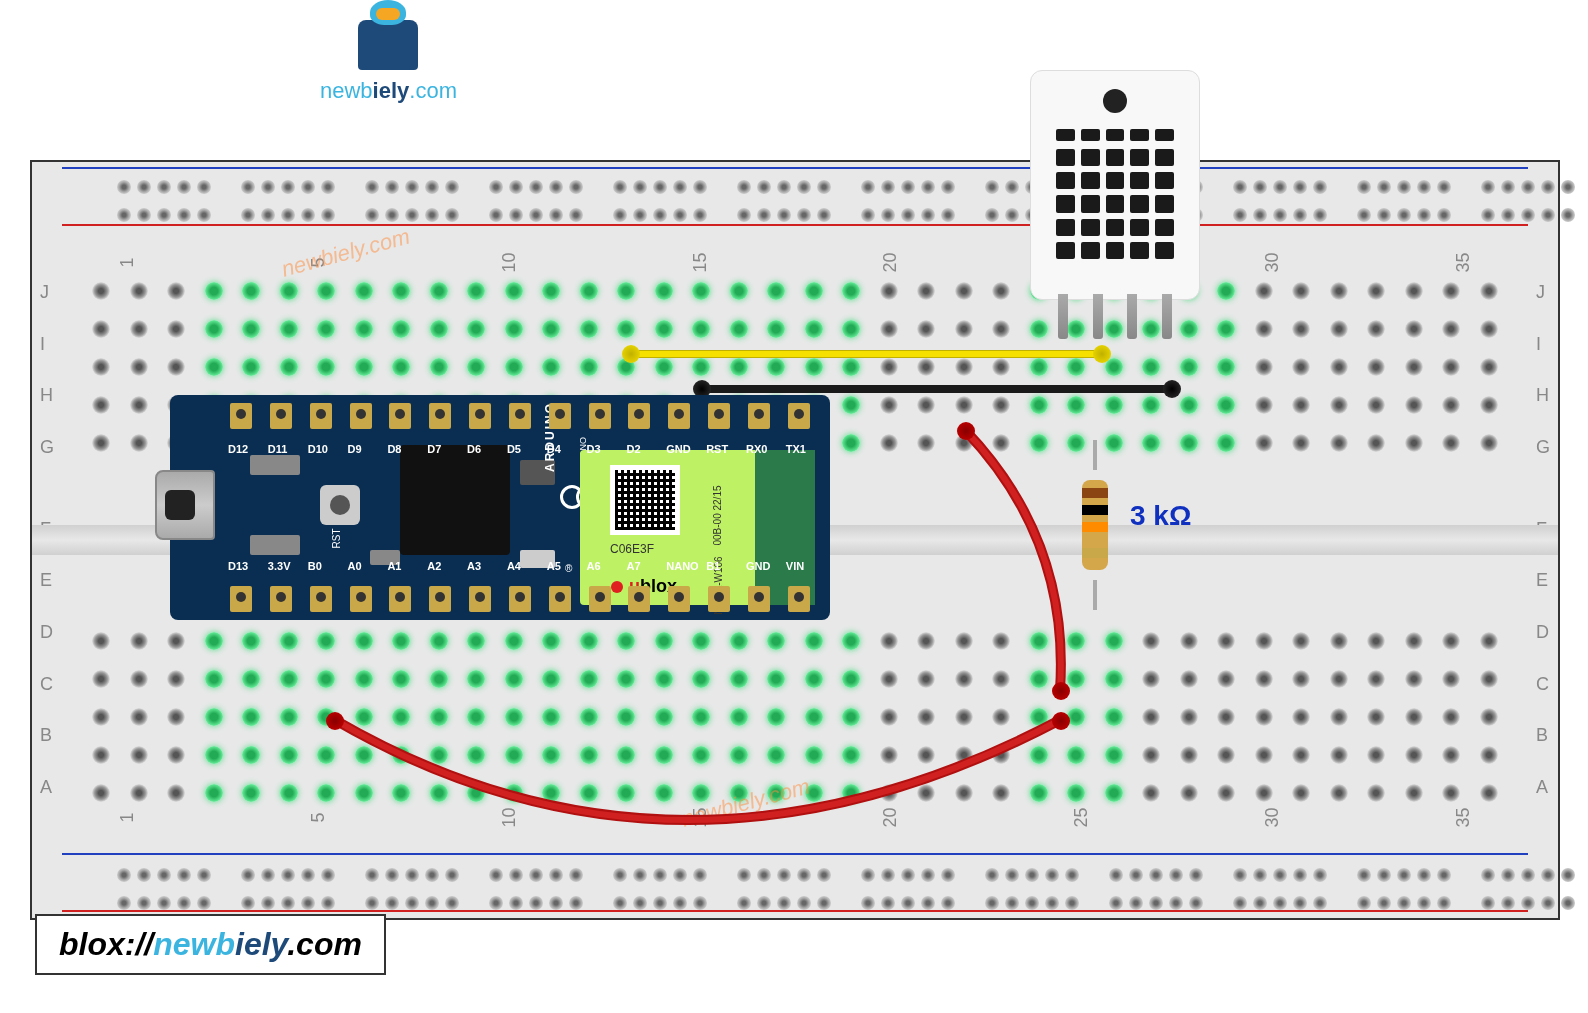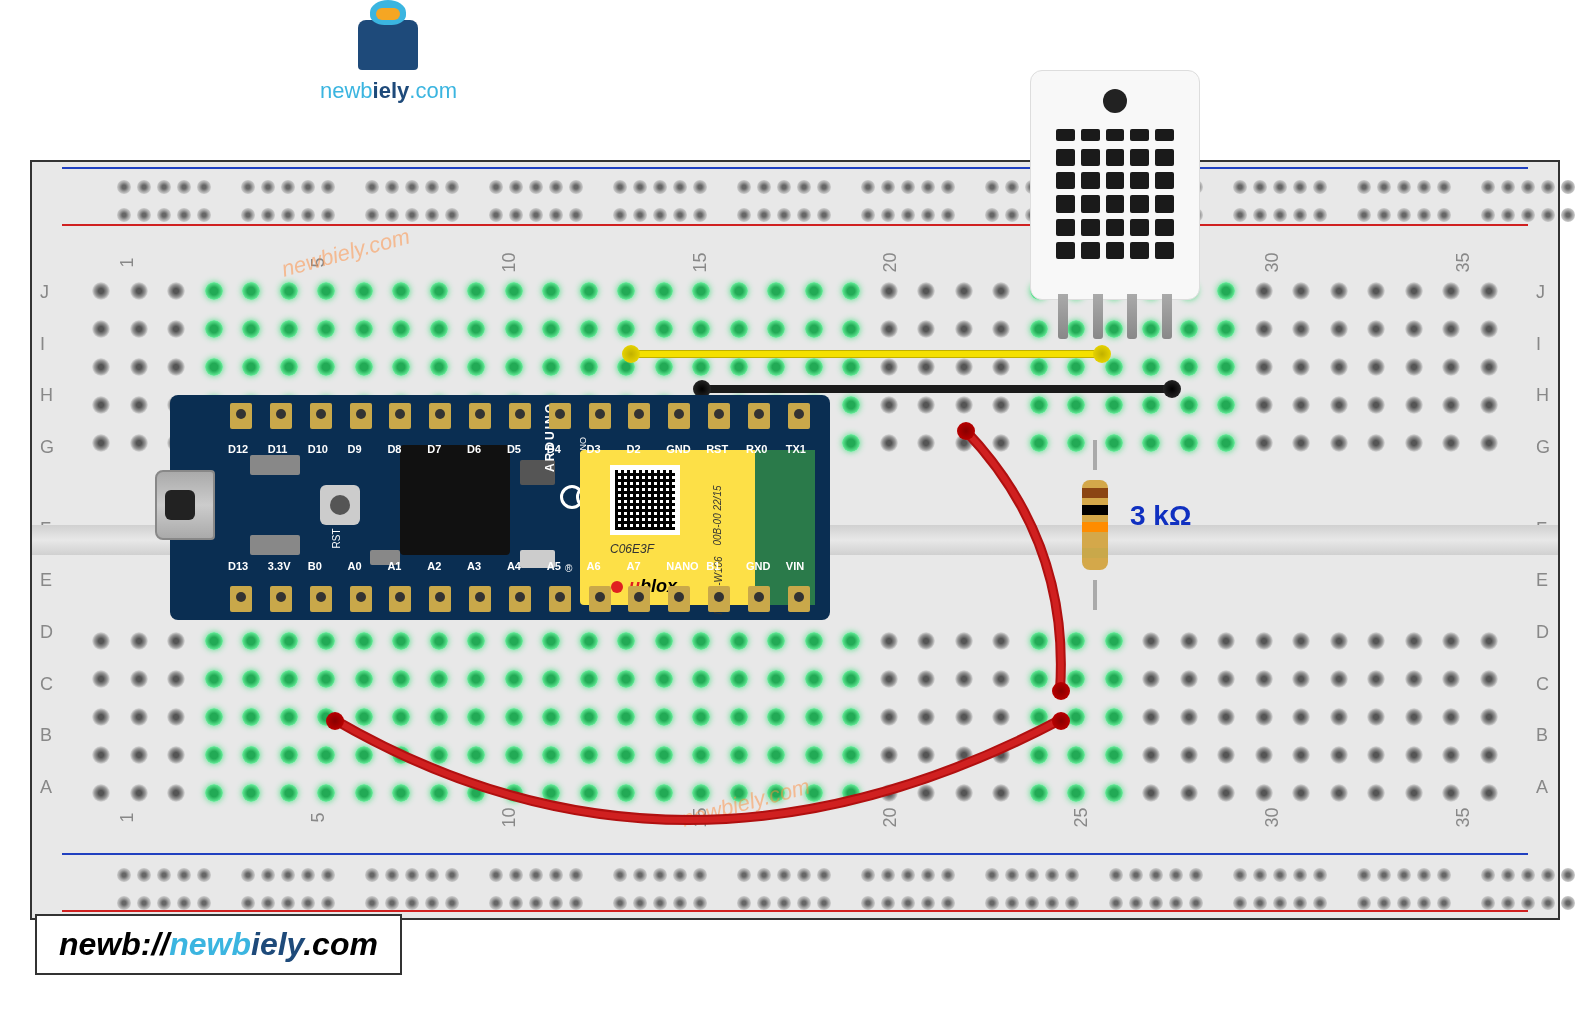--- a/index.html
+++ b/index.html
@@ -52,21 +52,21 @@
   .pin-label { position: absolute; font-size: 11px; color: #fff; font-weight: bold; white-space: nowrap; }
   .pin-label.top { top: 40px; }
   .pin-label.bottom { bottom: 40px; }
   
   .usb-c { position: absolute; left: -15px; top: 75px; width: 60px; height: 70px; background: linear-gradient(#aaa, #ccc, #aaa); border-radius: 8px 4px 4px 8px; border: 2px solid #888; }
   .usb-c::after { content: ""; position: absolute; left: 8px; top: 18px; width: 30px; height: 30px; background: #222; border-radius: 6px; }
   
   .chip1 { position: absolute; left: 230px; top: 50px; width: 110px; height: 110px; background: #111; border-radius: 4px; }
   .smd { position: absolute; background: #888; border-radius: 2px; }
   
-  .wifi-module { position: absolute; right: 15px; top: 55px; width: 235px; height: 155px; background: #fde047; border-radius: 4px; font-style: italic; }
+  .wifi-module { position: absolute; right: 15px; top: 55px; width: 235px; height: 155px; background: #bef264; border-radius: 4px; }
   .wifi-antenna { position: absolute; right: 0; top: 0; width: 60px; height: 155px; background: #2a7a4a; }
   .qr { position: absolute; left: 30px; top: 15px; width: 70px; height: 70px; background: #fff; }
   .qr::after { content: ""; position: absolute; inset: 5px; background: repeating-linear-gradient(0deg, #000 0 3px, #fff 3px 6px), repeating-linear-gradient(90deg, #000 0 3px, #fff 3px 6px); background-blend-mode: multiply; }
   .ublox { position: absolute; left: 30px; bottom: 8px; font-size: 18px; font-weight: bold; }
   .ublox .u { color: #e02020; }
   .ublox .blox { color: #000; }
   
   .arduino-logo { position: absolute; left: 390px; top: 90px; width: 40px; height: 25px; }
   .arduino-logo::before, .arduino-logo::after { content: ""; position: absolute; width: 18px; height: 18px; border: 3px solid #fff; border-radius: 50%; top: 0; }
   .arduino-logo::before { left: 0; }
@@ -1088,14 +1088,14 @@
       <div class="ard-pin">
         <div class="pin-label bottom" style="left: -2px;">VIN</div>
       </div>
     </div>
 </div>
 
 <div class="watermark wm1">newbiely.com</div>
 <div class="watermark wm2">newbiely.com</div>
 
 <div class="url-label">
-  <span class="https">newb://</span><span class="newb">newb</span><span class="iely">iely</span><span class="com">.com</span>
+  <span class="https">blox://</span><span class="newb">newb</span><span class="iely">iely</span><span class="com">.com</span>
 </div>
 
 </body></html>

